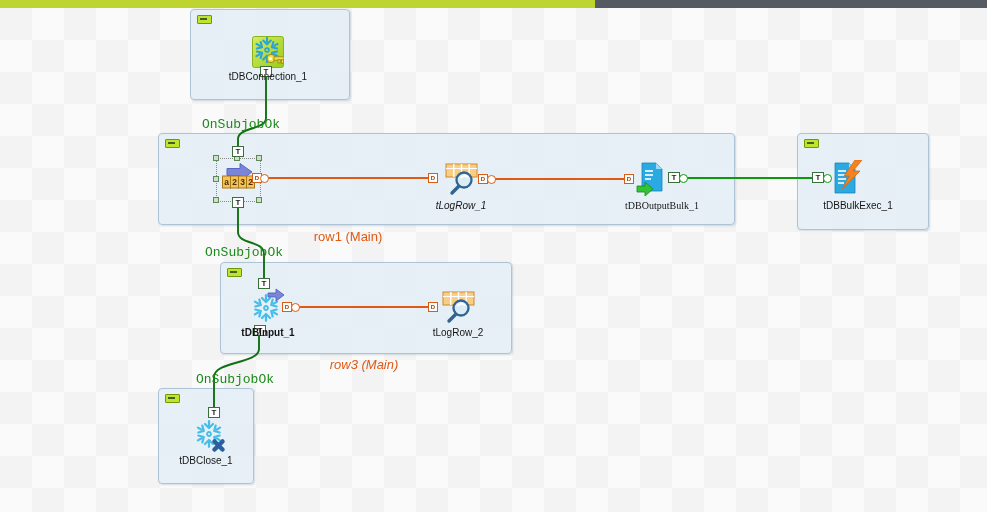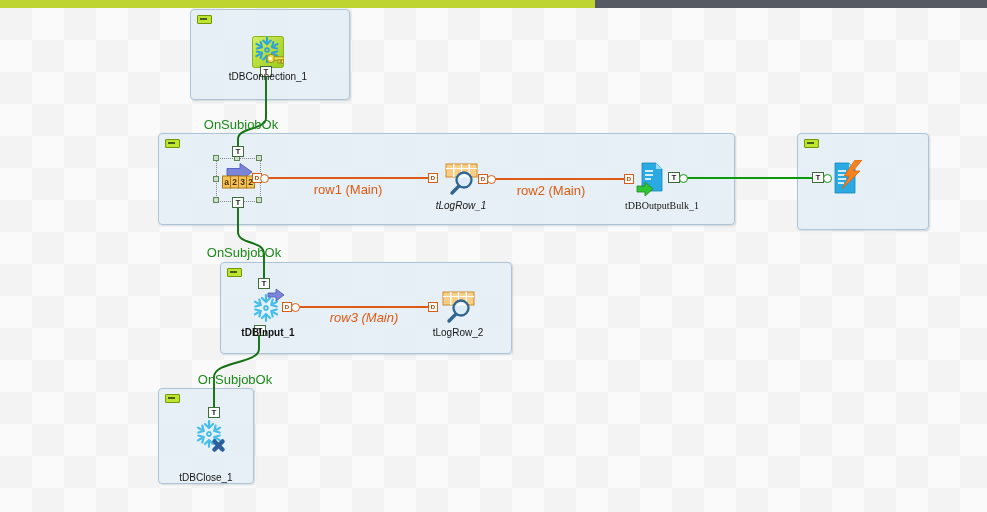--- a/index.html
+++ b/index.html
@@ -9,23 +9,23 @@
     background-image:conic-gradient(#f3f3f3 0 25%, transparent 0 50%, #f3f3f3 0 75%, transparent 0);
     background-size:64px 64px;background-position:32px 8px;}
   .topbar{position:absolute;left:0;top:0;width:987px;height:8px;background:#555a63;}
   .topbar-green{position:absolute;left:0;top:0;width:595px;height:8px;background:#bdd431;}
   .subjob{position:absolute;background:rgba(226,238,245,0.82);border:1px solid #aec4d6;border-radius:4px;box-shadow:1px 1px 2px rgba(120,140,160,0.3);}
   .collapse{position:absolute;width:13px;height:7px;background:#bfe42e;border:1px solid #6f9708;border-radius:1px;}
   .collapse .minus{position:absolute;left:2px;top:2px;width:7px;height:2px;background:#44611f;}
   .comp-icon{position:absolute;}
   .comp-label{position:absolute;width:160px;text-align:center;font-size:10px;color:#161616;white-space:nowrap;}
   .wire-label{position:absolute;width:160px;text-align:center;font-size:13px;white-space:nowrap;}
-  .green-t{color:#1b8a1b;}
+  .green-t{color:#1b8a1b;font-family:Liberation Mono, monospace;}
   .green-b{color:#0c9a0c;}
-  .orange-t{color:#df5a14;}
+  .orange-t{color:#df5a14;margin-top:47px;}
   svg.wires{position:absolute;left:0;top:0;}
   .tbox{position:absolute;width:12px;height:11px;background:#fff;border:1px solid #3c6e3c;box-sizing:border-box;font-size:8px;font-weight:bold;color:#222;text-align:center;line-height:9px;}
   .dbox{position:absolute;width:10px;height:10px;background:#fff;border:1px solid #d95d15;box-sizing:border-box;font-size:6px;font-weight:bold;color:#9c3f00;text-align:center;line-height:8px;}
   .ring{position:absolute;width:9px;height:9px;background:#fff;border-radius:50%;box-sizing:border-box;}
   .ring.o{border:1.6px solid #d95d15;}
   .ring.g{border:1.6px solid #0c9a0c;}
   .sel-rect{position:absolute;border:1px dotted #8a8a8a;}
   .handle{position:absolute;width:6px;height:6px;background:#cfe0ca;border:1px solid #5f8757;box-sizing:border-box;}
 </style>
 </head>
@@ -283,23 +283,23 @@
   <div class="tbox" style="left:258px;top:278px;">T</div>
   <div class="tbox" style="left:254px;top:325px;">T</div>
   <div class="dbox" style="left:282px;top:302px;">D</div>
   <div class="ring o" style="left:291px;top:303px;"></div>
   <div class="dbox" style="left:428px;top:302px;">D</div>
   <div class="tbox" style="left:208px;top:407px;">T</div>
 
   <div class="comp-label" style="left:188px;top:71px;">tDBConnection_1</div>
   <div class="comp-label" style="left:381px;top:200px;font-style:italic;">tLogRow_1</div>
   <div class="comp-label" style="left:582px;top:200px;font-family:Liberation Serif, serif;">tDBOutputBulk_1</div>
+  <div class="comp-label" style="left:778px;top:200px;">tDBBulkExec_1</div>
   <div class="comp-label" style="left:188px;top:327px;font-weight:bold;">tDBInput_1</div>
   <div class="comp-label" style="left:378px;top:327px;">tLogRow_2</div>
-  <div class="comp-label" style="left:126px;top:455px;margin-top:17px;">tDBClose_1</div>
+  <div class="comp-label" style="left:126px;top:455px;">tDBClose_1</div>
 
   <div class="wire-label green-t" style="left:161px;top:117px;">OnSubjobOk</div>
   <div class="wire-label green-t" style="left:164px;top:245px;">OnSubjobOk</div>
   <div class="wire-label green-t" style="left:155px;top:372px;">OnSubjobOk</div>
   <div class="wire-label orange-t" style="left:268px;top:182px;">row1 (Main)</div>
-  <div class="wire-label orange-t" style="left:471px;top:183px;">row2 (Main)</div>
   <div class="wire-label orange-t" style="left:284px;top:310px;font-style:italic;">row3 (Main)</div>
 </div>
 
 </body></html>

